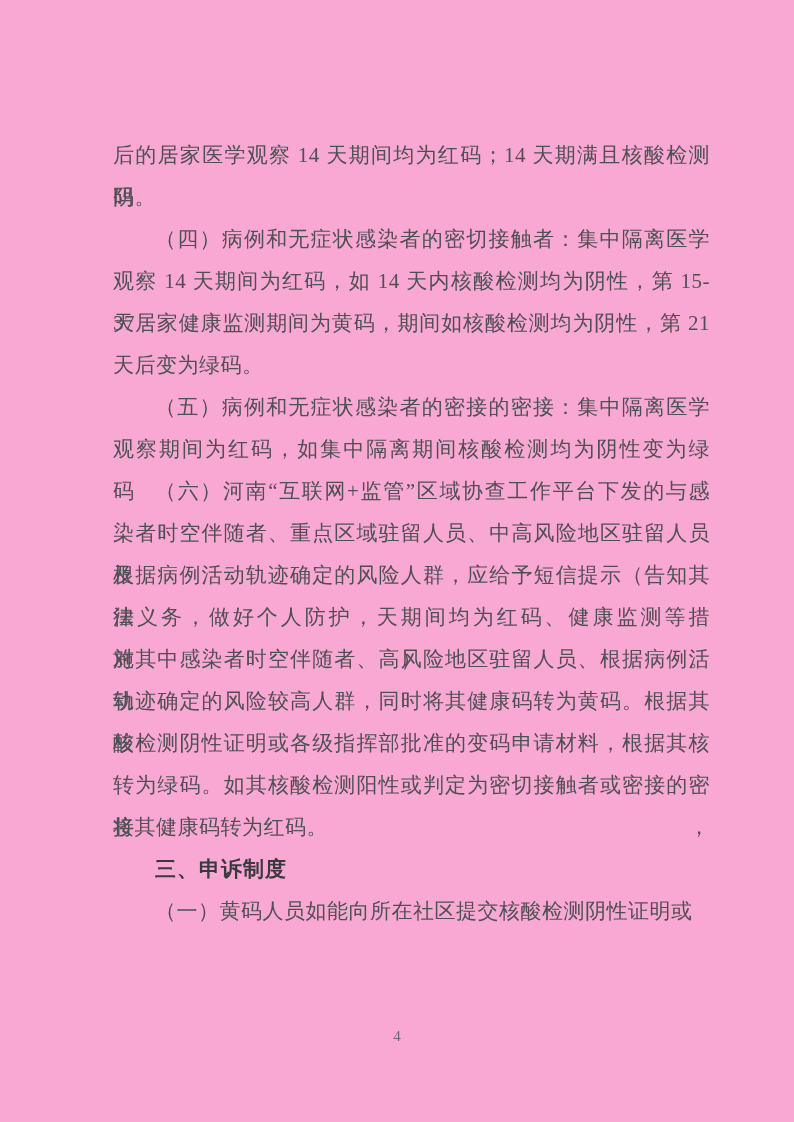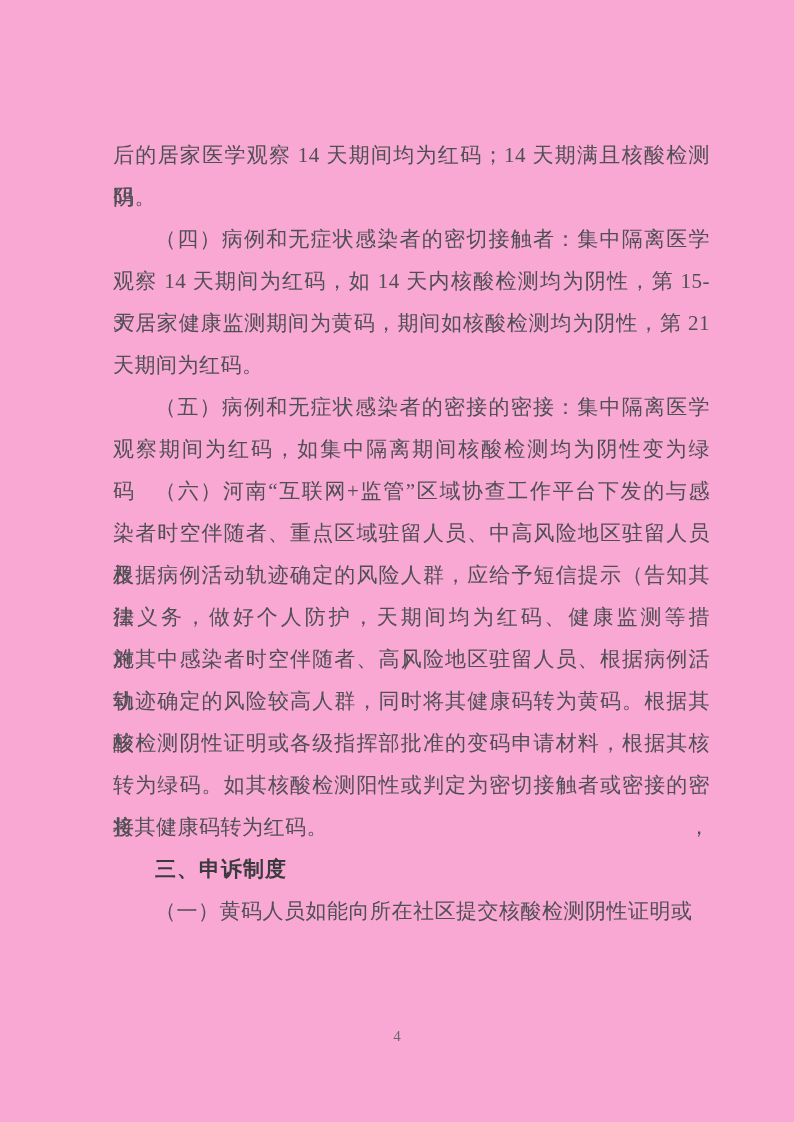--- a/index.html
+++ b/index.html
@@ -67,21 +67,21 @@
 <div class="page">
   <div class="doc-body">
       <div class="para body">
         <div class="line fill">后的居家医学观察 14 天期间均为红码；14 天期满且核酸检测阴</div>
         <div class="line">码。</div>
       </div>
       <div class="para body">
         <div class="line fill indent">（四）病例和无症状感染者的密切接触者：集中隔离医学</div>
         <div class="line fill">观察 14 天期间为红码，如 14 天内核酸检测均为阴性，第 15-37</div>
         <div class="line fill">天居家健康监测期间为黄码，期间如核酸检测均为阴性，第 21</div>
-        <div class="line">天期间为红码。</div>
+        <div class="line">天后变为绿码。</div>
       </div>
       <div class="para body">
         <div class="line fill indent">（五）病例和无症状感染者的密接的密接：集中隔离医学</div>
         <div class="line fill">观察期间为红码，如集中隔离期间核酸检测均为阴性变为绿码。</div>
       </div>
       <div class="para body">
         <div class="line fill indent">（六）河南“互联网+监管”区域协查工作平台下发的与感</div>
         <div class="line fill">染者时空伴随者、重点区域驻留人员、中高风险地区驻留人员及</div>
         <div class="line fill">根据病例活动轨迹确定的风险人群，应给予短信提示（告知其法</div>
         <div class="line fill">律义务，做好个人防护，天期间均为红码、健康监测等措施）。</div>

